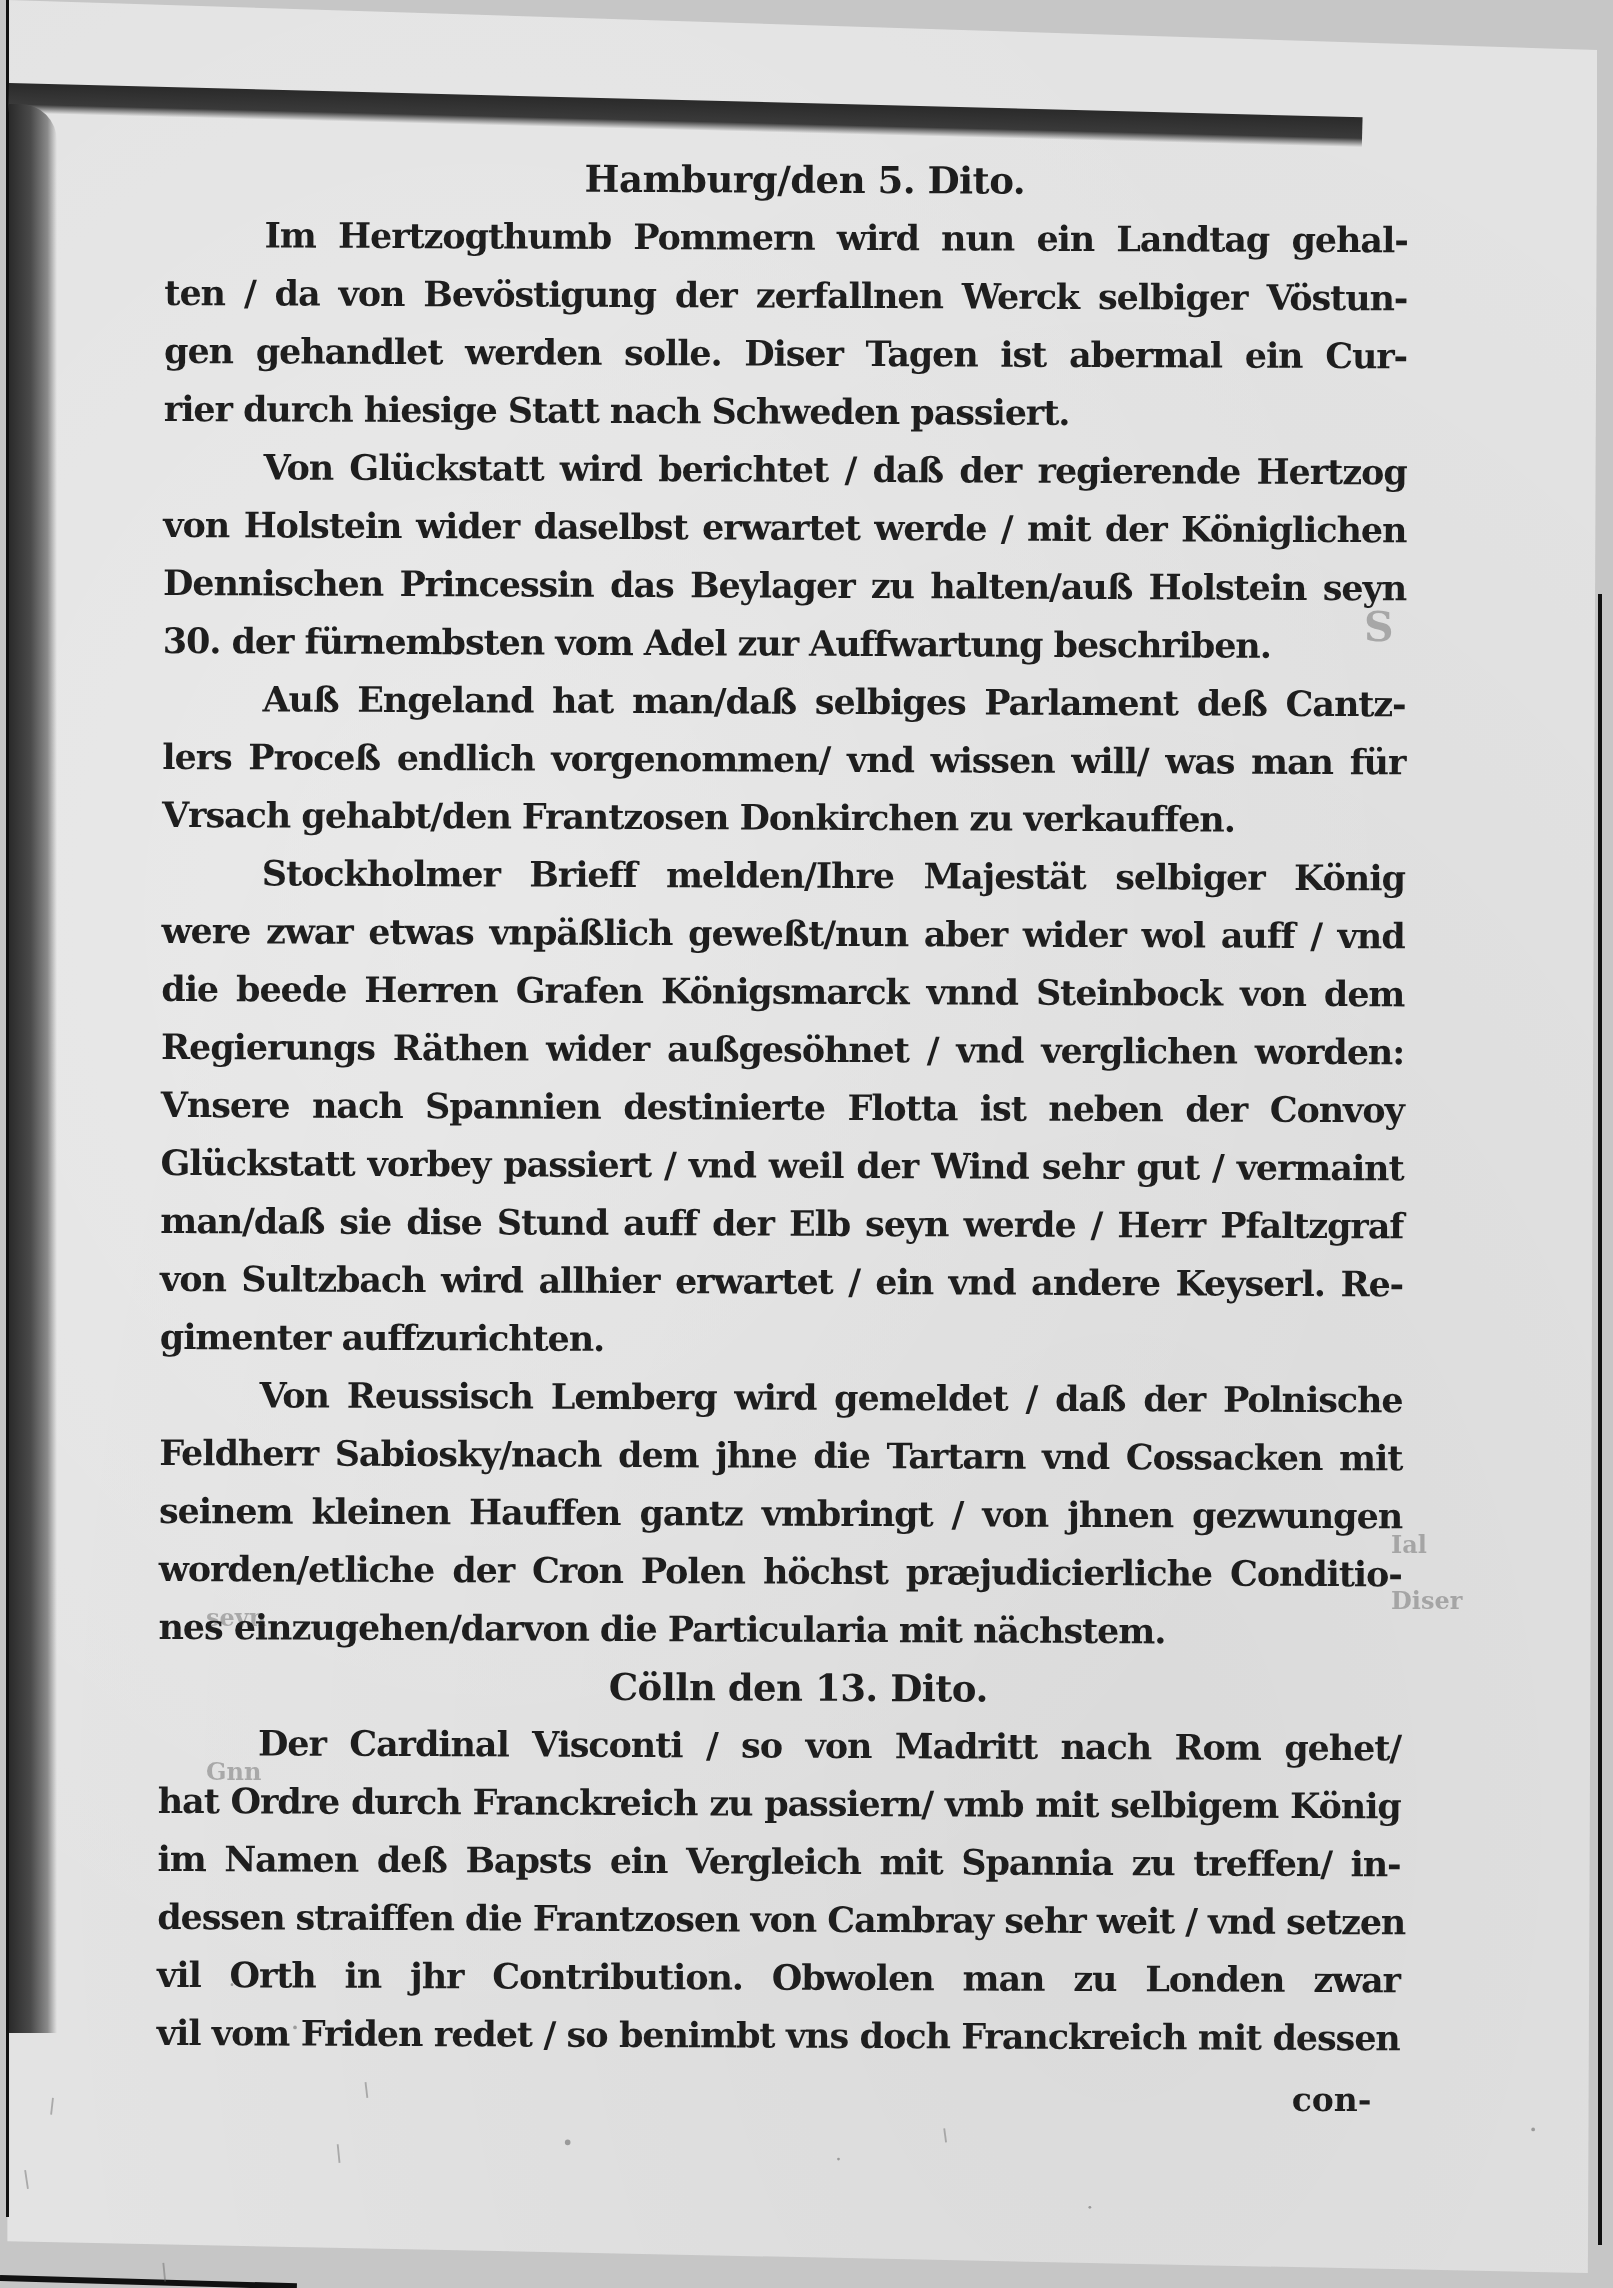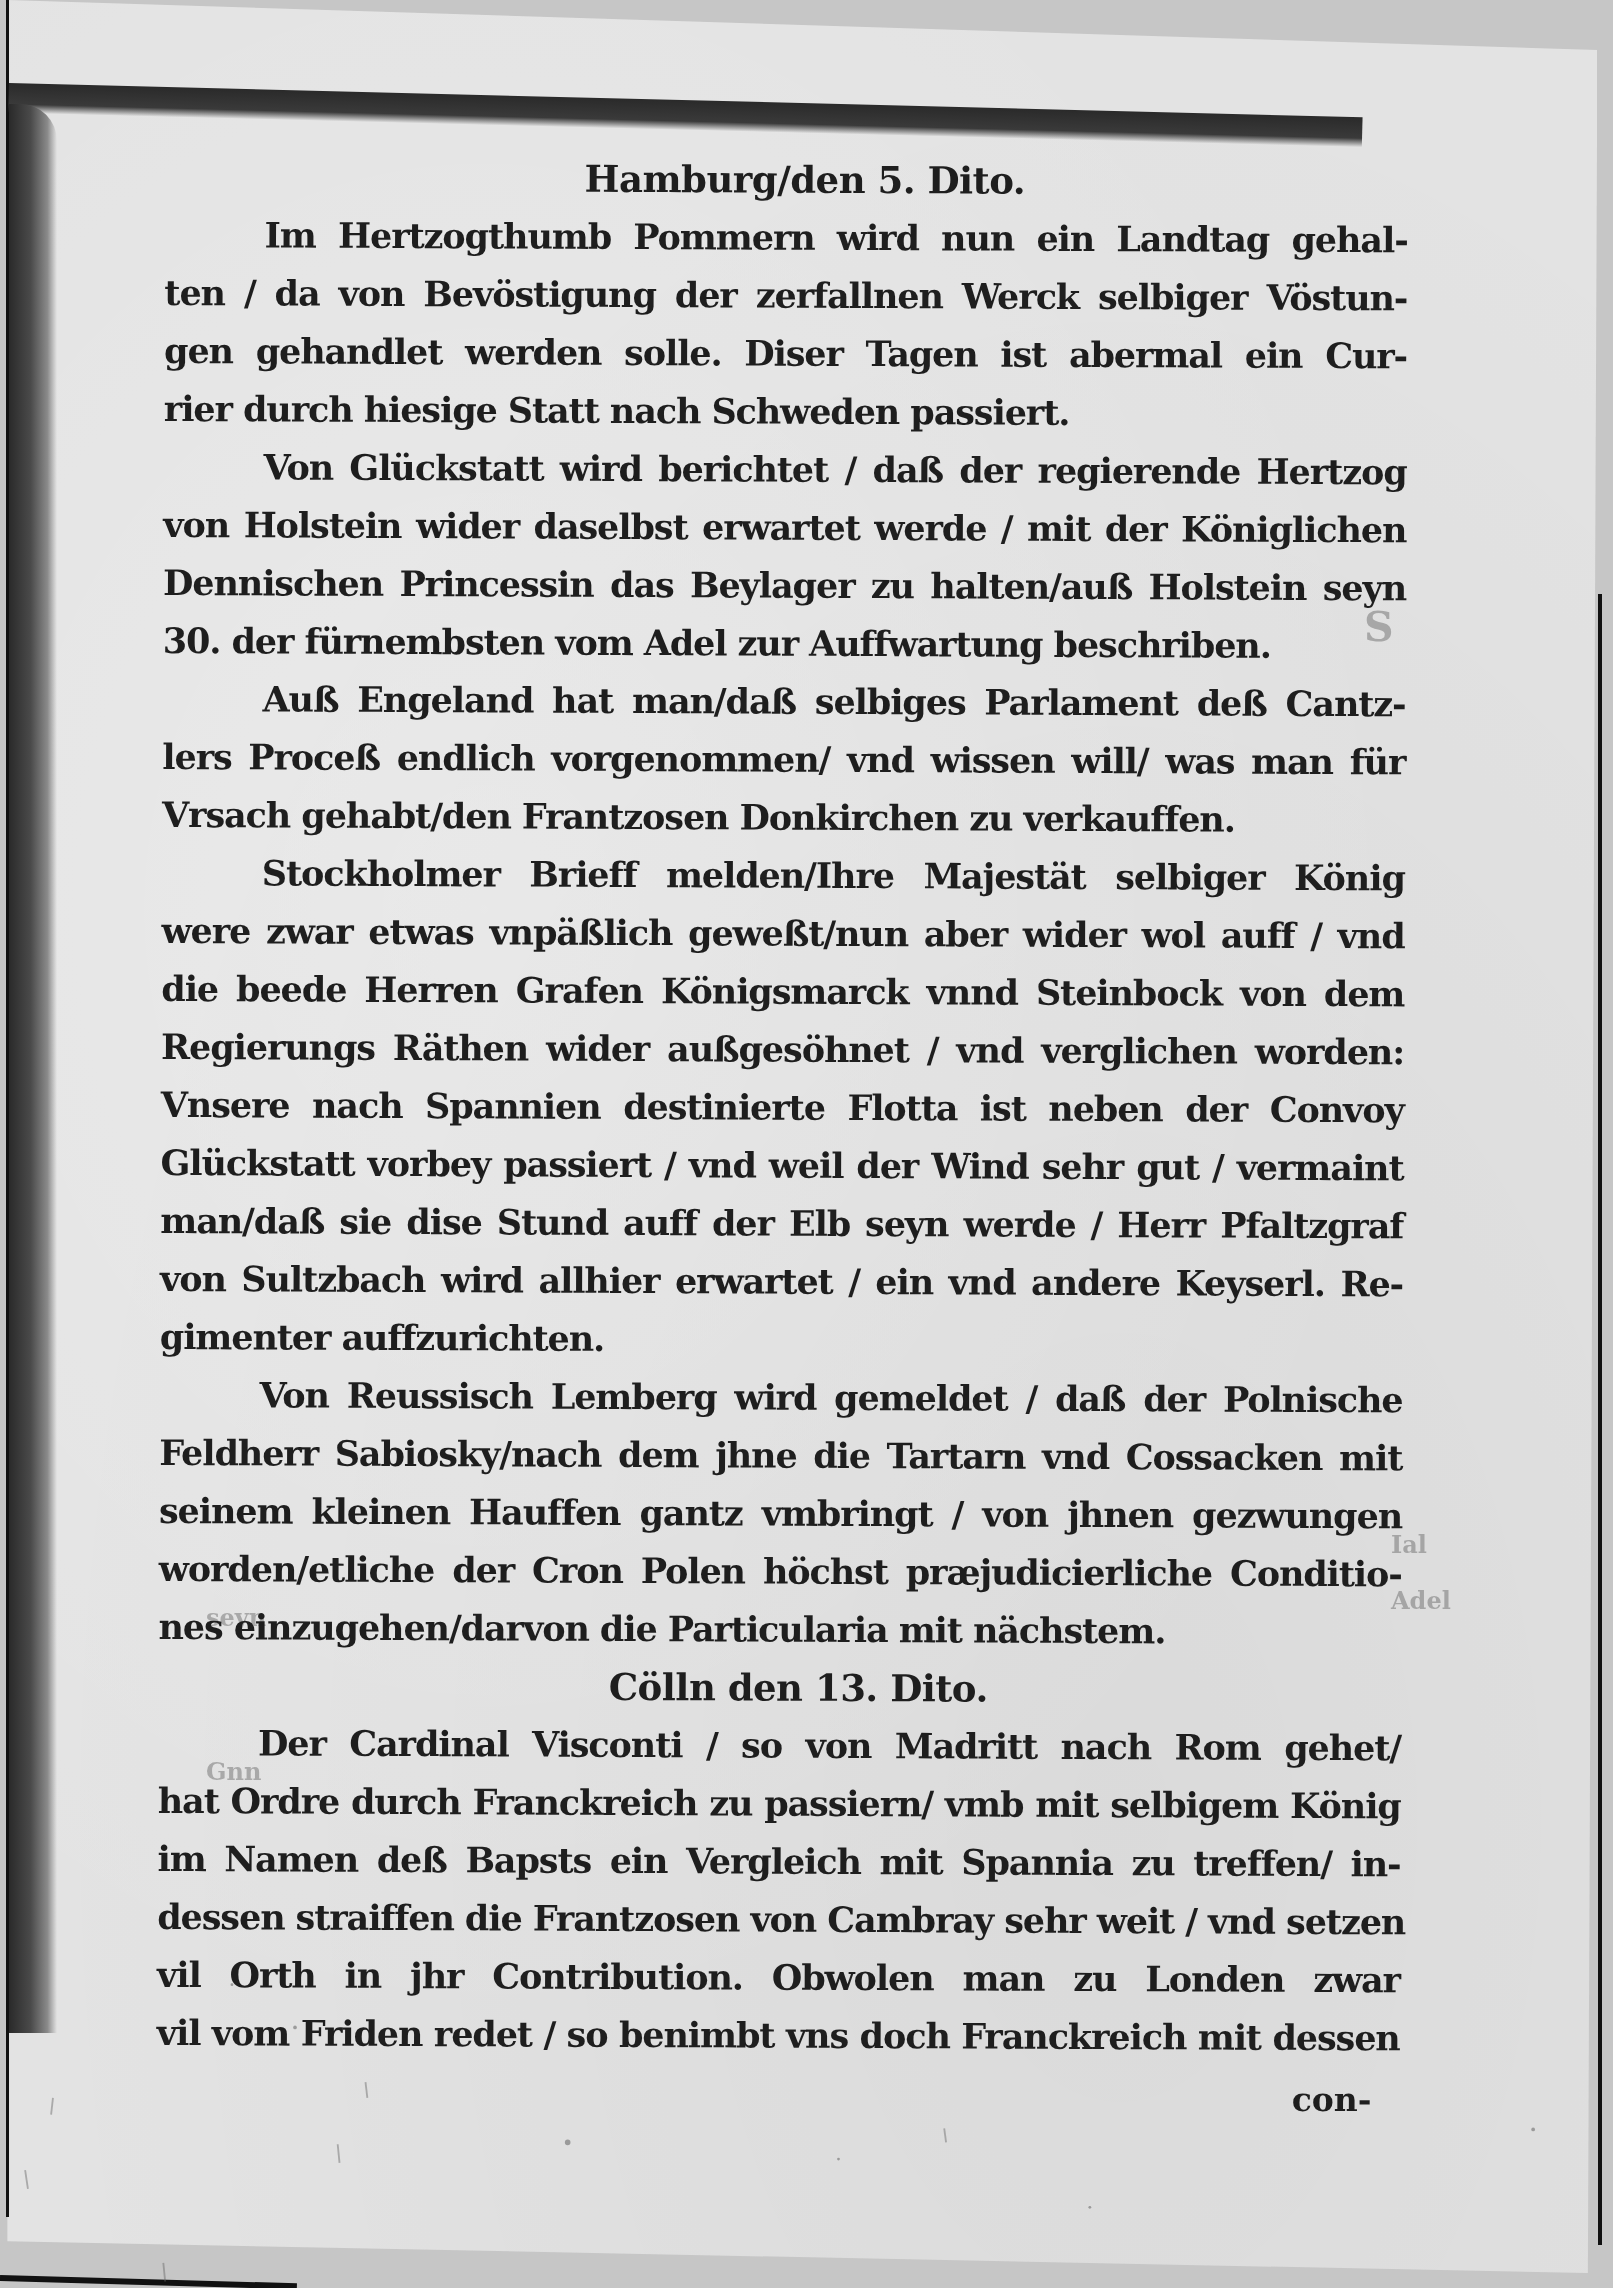--- a/index.html
+++ b/index.html
@@ -123,21 +123,21 @@
 <div class="edge-left"></div>
 <div class="edge-right"></div>
 <div class="edge-bottom"></div>
 <div class="shadow-top"></div>
 <div class="shadow-left"></div>
 
 <span class="ghost" style="left:1364px; top:603px; font-size:41px;">S</span>
 <span class="ghost" style="left:206px; top:1603px;">seyn</span>
 <span class="ghost" style="left:206px; top:1757px;">Gnn</span>
 <span class="ghost" style="left:1391px; top:1530px;">Ial</span>
-<span class="ghost" style="left:1391px; top:1586px;">Adel</span>
+<span class="ghost" style="left:1391px; top:1586px;">Diser</span>
 
 <main class="page">
 
   <section>
     <div class="heading">Hamburg/den 5. Dito.</div>
 
     <div class="para">
       <span class="line indent">Im Hertzogthumb Pommern wird nun ein Landtag gehal-</span>
       <span class="line">ten / da von Bevöstigung der zerfallnen Werck selbiger Vöstun-</span>
       <span class="line">gen gehandlet werden solle.   Diser Tagen ist abermal ein Cur-</span>

